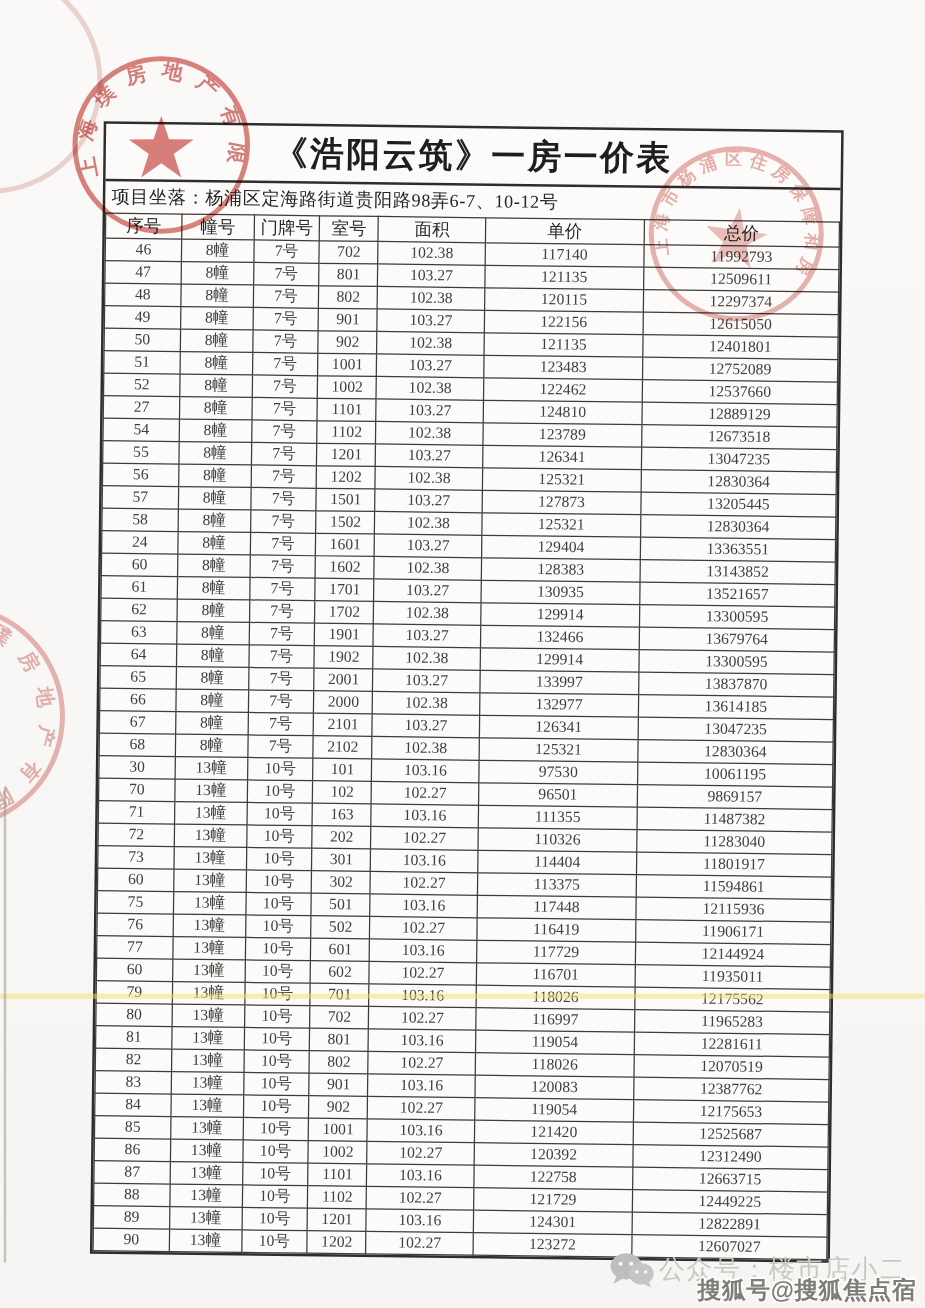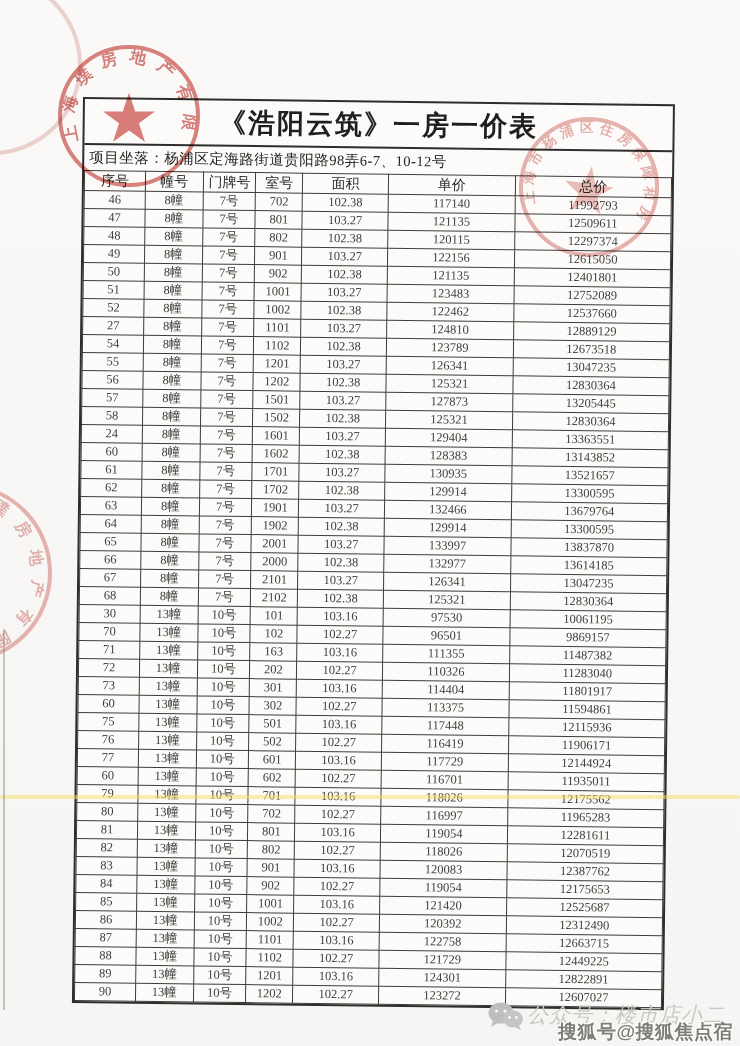--- a/index.html
+++ b/index.html
@@ -43,21 +43,21 @@
   .yellow-line{
     position:absolute;left:0;top:795px;width:740px;height:4px;
     background:rgba(246,222,96,0.5);border-radius:2px;
   }
   
   .edge-line{position:absolute;left:3px;top:630px;width:2px;height:380px;background:#9a9894;opacity:0.55;}
 
   
   .wechat-mark{
     position:absolute;left:527px;top:1001px;font-size:21px;color:#c9c8c5;
-    letter-spacing:1px;font-family:"Liberation Sans","DejaVu Sans",sans-serif;font-style:italic;
+    letter-spacing:1px;font-family:"Liberation Sans","DejaVu Sans",sans-serif;
   }
   .wechat-icon{position:absolute;left:487px;top:1002px;width:37px;height:28px;}
   .sohu-mark{
     position:absolute;left:558px;top:1019px;font-size:19px;font-weight:bold;color:#7e7d7a;
     letter-spacing:0.5px;font-family:"Liberation Sans","DejaVu Sans",sans-serif;
     text-shadow:-1px -1px 0 #fdfdfc,1px -1px 0 #fdfdfc,-1px 1px 0 #fdfdfc,1px 1px 0 #fdfdfc;
   }
 </style>
 </head>
 <body>

